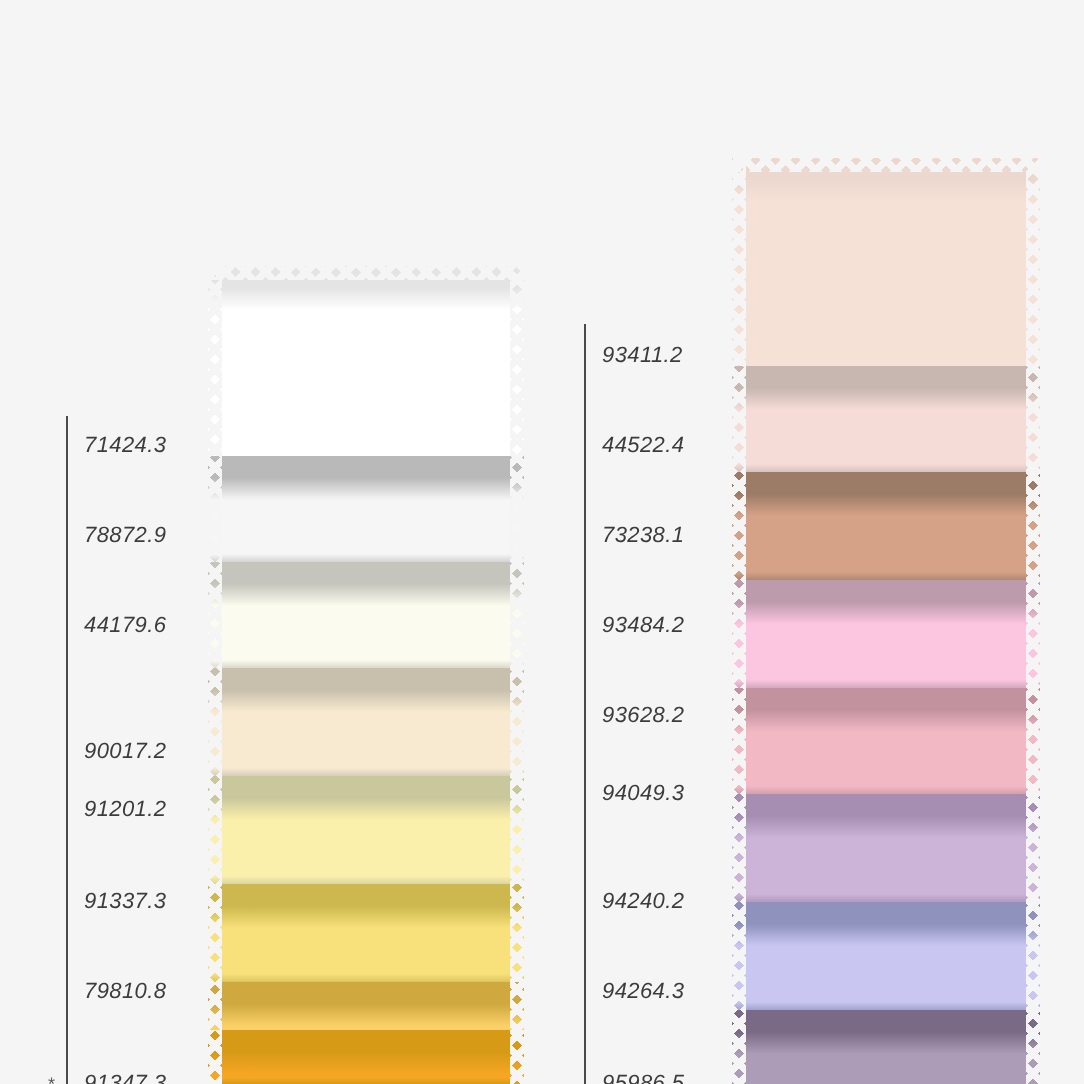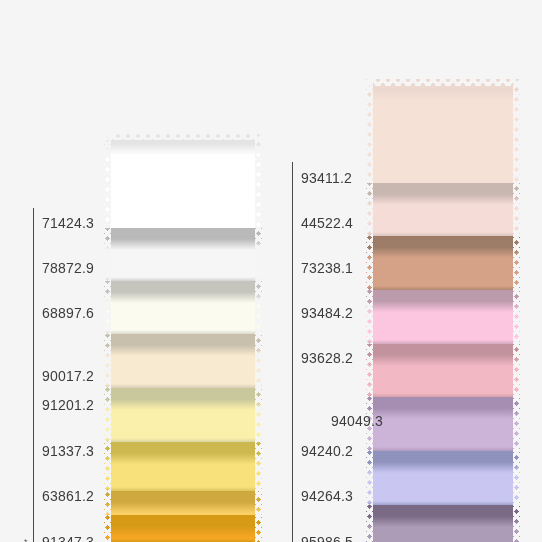--- a/index.html
+++ b/index.html
@@ -23,25 +23,26 @@
   
   .axis-line {
     position: absolute;
     width: 1px;
     background: #4a4a4a;
   }
 
   
   .tick-label {
     position: absolute;
-    font-size: 14px;
+    font-size: 11px;
     color: #3c3c3c;
     letter-spacing: 0.2px;
     white-space: nowrap;
     line-height: 10px;
+    font-style: italic;
   }
   .tick-marker {
     position: absolute;
     font-size: 9px;
     color: #5a5a5a;
     line-height: 10px;
   }
 
   
   .swatch-col {
@@ -143,25 +144,25 @@
       </div>
       <div class="swatch" style="top: 515px; height: 27px; z-index: 107;">
         <div class="swatch-body" style="background: linear-gradient(rgb(215, 154, 23) 0px, rgb(215, 154, 23) 11px, rgb(245, 166, 35) 22px, rgb(245, 166, 35) 24px, rgb(215, 154, 23) 100%);"></div>
         <div class="pink-left"></div>
         <div class="pink-right"></div>
       </div>
     </div>
     <div class="axis-line" style="left: 33px; top: 208px; height: 334px; background: rgb(74, 74, 74); z-index: 500;"></div>
     <div class="tick-label" style="left: 42px; top: 218px; z-index: 600;">71424.3</div>
     <div class="tick-label" style="left: 42px; top: 263px; z-index: 600;">78872.9</div>
-    <div class="tick-label" style="left: 42px; top: 308px; z-index: 600;">68897.6</div>
+    <div class="tick-label" style="left: 42px; top: 308px; z-index: 600;">44179.6</div>
     <div class="tick-label" style="left: 42px; top: 371px; z-index: 600;">90017.2</div>
     <div class="tick-label" style="left: 42px; top: 400px; z-index: 600; text-align: right;">91201.2</div>
     <div class="tick-label" style="left: 42px; top: 446px; z-index: 600;">91337.3</div>
-    <div class="tick-label" style="left: 42px; top: 491px; z-index: 600;">63861.2</div>
+    <div class="tick-label" style="left: 42px; top: 491px; z-index: 600;">79810.8</div>
     <div class="tick-label" style="left: 42px; top: 537px; z-index: 600;">91347.3</div>
     <div class="tick-marker" style="left: 24px; top: 537px; z-index: 600;">*</div>
     <div class="swatch-col" style="left: 366px; top: 0px; width: 154px; height: 542px;">
       <div class="swatch" style="top: 79px; height: 110px; z-index: 100;">
         <div class="swatch-body" style="background: linear-gradient(rgb(236, 216, 206) 0px, rgb(236, 216, 206) 11px, rgb(246, 225, 215) 22px, rgb(246, 225, 215) 104px, rgb(214, 194, 184) 100%);"></div>
         <div class="pink-top" style="background: repeating-linear-gradient(-45deg, rgb(245, 245, 245) 0px, rgb(245, 245, 245) 3.6px, transparent 3.6px, transparent 7.1px), repeating-linear-gradient(45deg, rgb(245, 245, 245) 0px, rgb(245, 245, 245) 3.6px, transparent 3.6px, transparent 7.1px);"></div>
         <div class="pink-left"></div>
         <div class="pink-right"></div>
       </div>
       <div class="swatch" style="top: 183px; height: 55px; z-index: 101;">
@@ -199,17 +200,17 @@
         <div class="pink-left"></div>
         <div class="pink-right"></div>
       </div>
     </div>
     <div class="axis-line" style="left: 292px; top: 162px; height: 380px; background: rgb(74, 74, 74); z-index: 500;"></div>
     <div class="tick-label" style="left: 301px; top: 173px; z-index: 600;">93411.2</div>
     <div class="tick-label" style="left: 301px; top: 218px; z-index: 600;">44522.4</div>
     <div class="tick-label" style="left: 301px; top: 263px; z-index: 600;">73238.1</div>
     <div class="tick-label" style="left: 301px; top: 308px; z-index: 600;">93484.2</div>
     <div class="tick-label" style="left: 301px; top: 353px; z-index: 600;">93628.2</div>
-    <div class="tick-label" style="left: 301px; top: 416px; z-index: 600; margin-left: 30px;">94049.3</div>
+    <div class="tick-label" style="left: 301px; top: 392px; z-index: 600;">94049.3</div>
     <div class="tick-label" style="left: 301px; top: 446px; z-index: 600;">94240.2</div>
     <div class="tick-label" style="left: 301px; top: 491px; z-index: 600;">94264.3</div>
     <div class="tick-label" style="left: 301px; top: 537px; z-index: 600;">95986.5</div>
   </div>
 
 </body></html>

